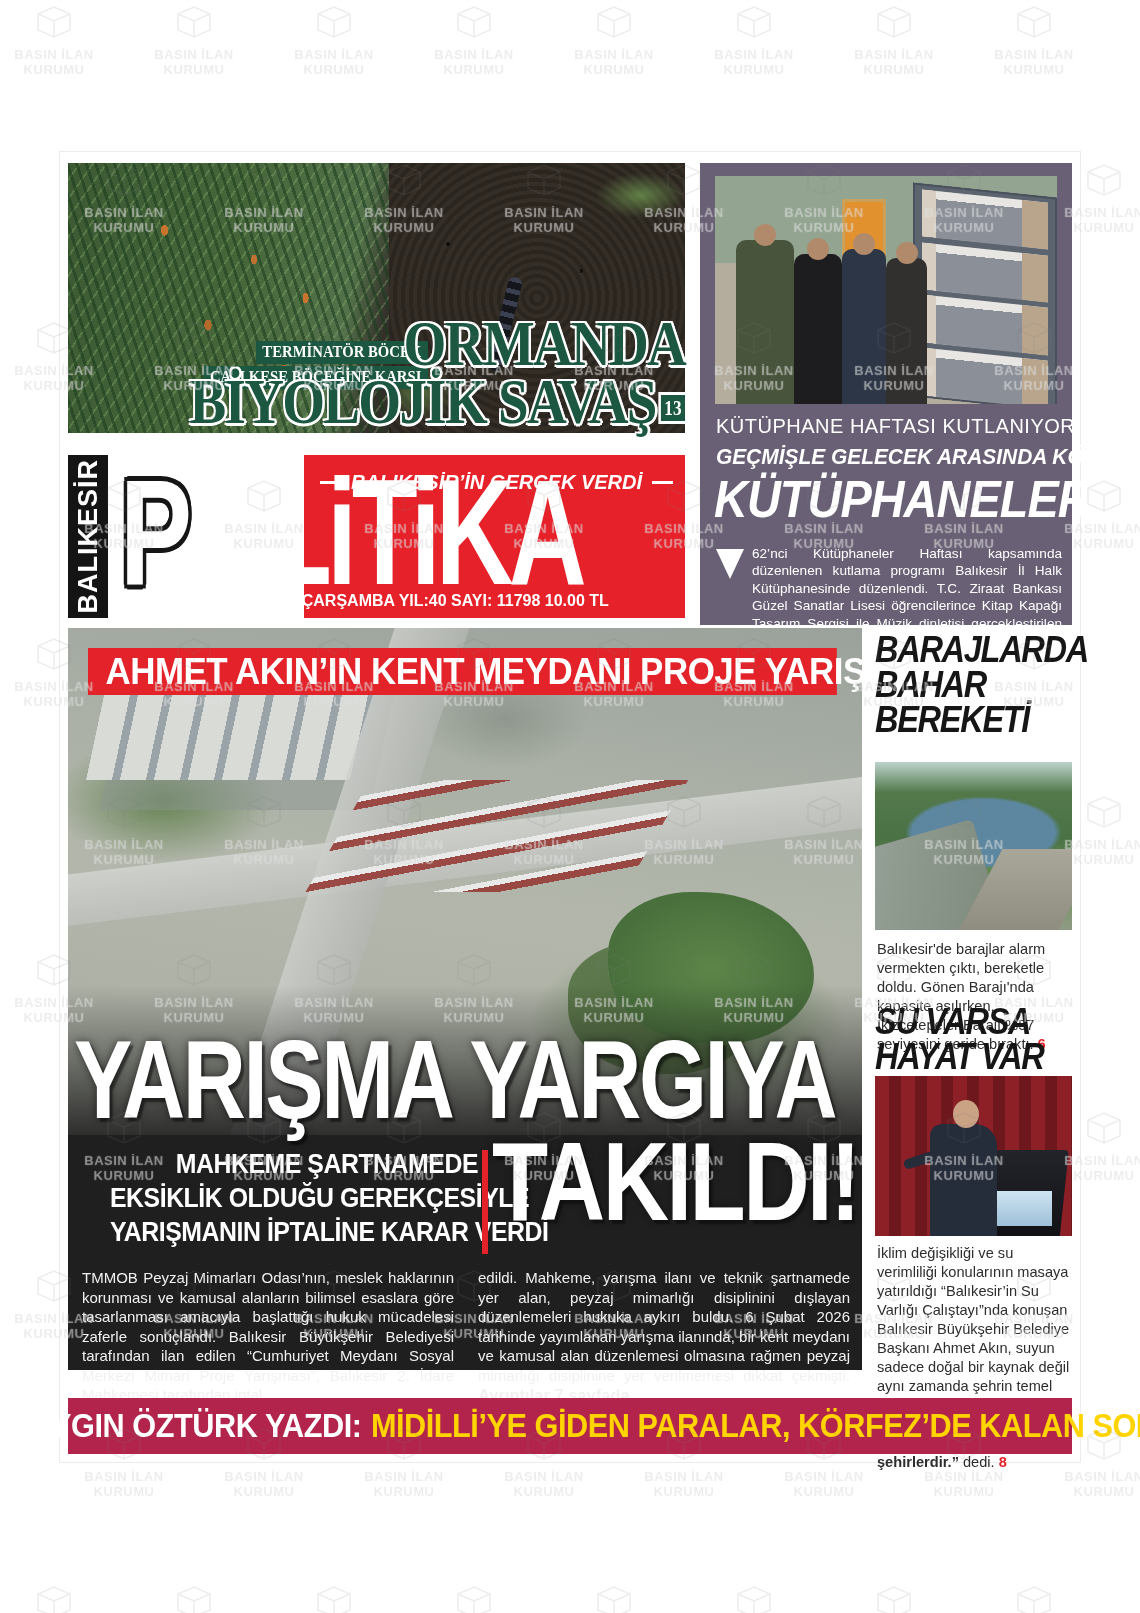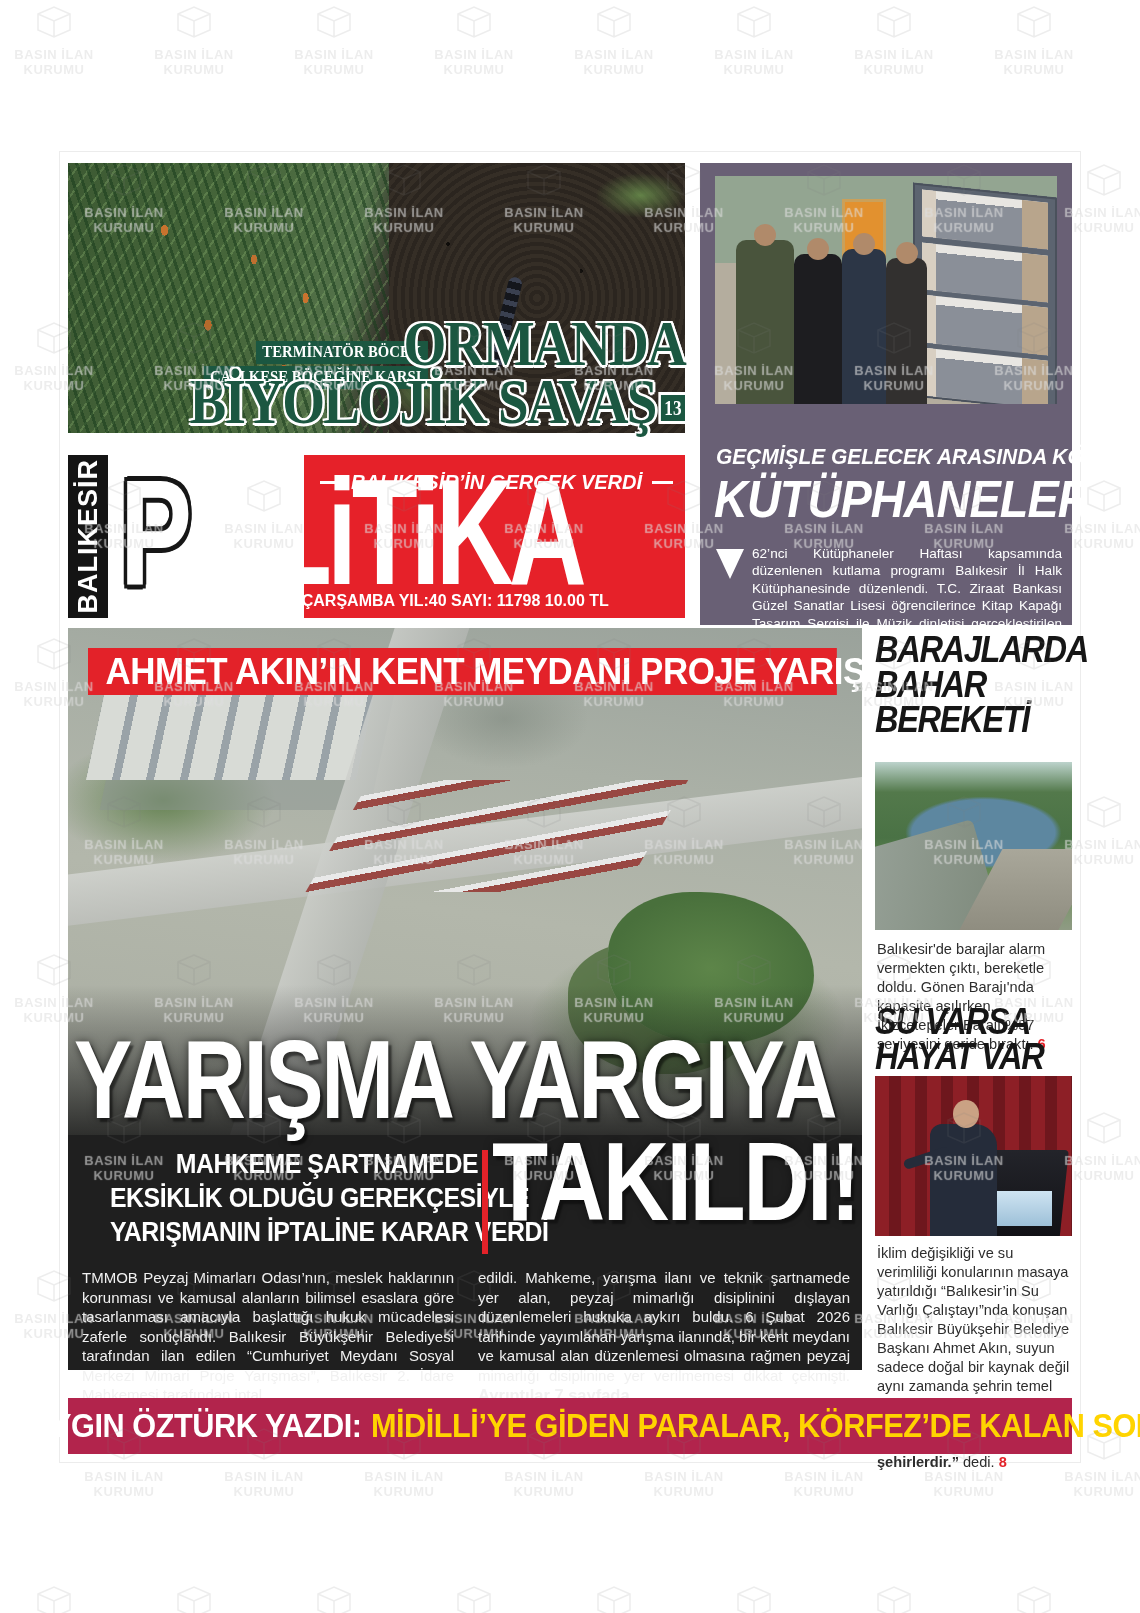--- a/index.html
+++ b/index.html
@@ -236,20 +236,21 @@
           <i></i>
           <i></i>
           <i></i>
           <i></i>
         </div>
       <div class="fig f1"></div>
       <div class="fig f2"></div>
       <div class="fig f3"></div>
       <div class="fig f4"></div>
     </div>
+    <div class="library-kicker">KÜTÜPHANE HAFTASI KUTLANIYOR</div>
     <div class="library-subhead">GEÇMİŞLE GELECEK ARASINDA KÖPRÜ</div>
     <div class="library-headline">KÜTÜPHANELER</div>
     <div class="library-tri"></div>
     <div class="library-body"><span>62’nci Kütüphaneler Haftası kapsamında düzenlenen kutlama programı Balıkesir İl Halk Kütüphanesinde düzenlendi. T.C. Ziraat Bankası Güzel Sanatlar Lisesi öğrencilerince Kitap Kapağı Tasarım Sergisi ile Müzik dinletisi gerçekleştirilen programda ayrıca kitap okuma alışkanlığının toplumun her kesimine benimsetilmesi amacıyla düzenlenen yarışmada, en fazla kitap okuyarak dereceye giren okurların ödülleri verildi. </span><b>4-5</b></div>
   </div>
 
   <div id="masthead">
     <div class="mh-strip">
       <span>BALIKESİR</span>
     </div>

